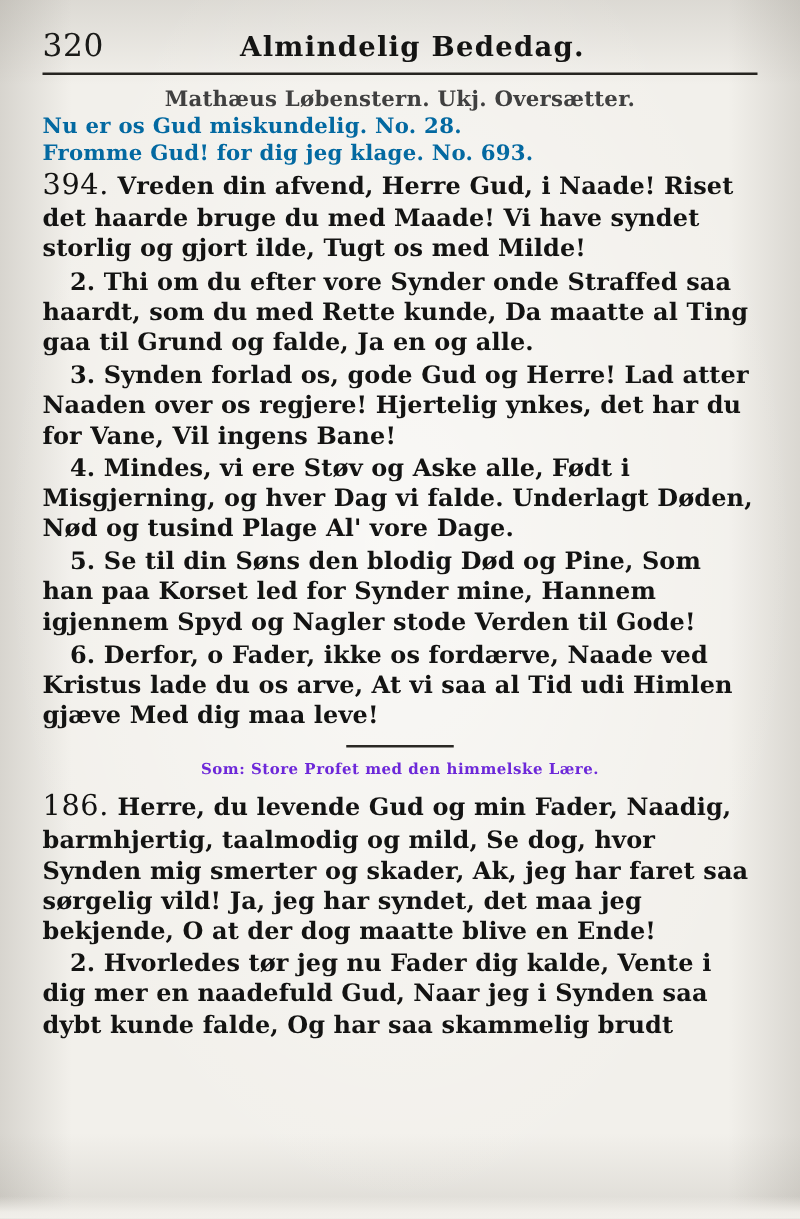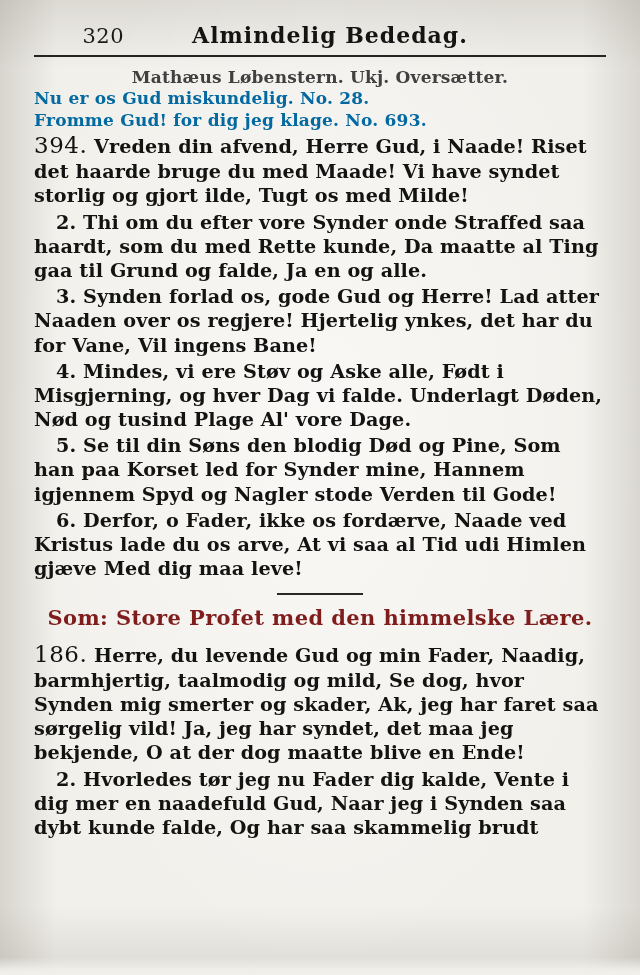--- a/index.html
+++ b/index.html
@@ -37,25 +37,25 @@
     box-sizing: border-box;
   }
   
   .head-row {
     display: flex;
     align-items: baseline;
     padding-top: 22px;
   }
   .folio {
     font-family: "DejaVu Serif", serif;
-    font-size: 21px;
+    font-size: 25px;
     letter-spacing: 0.5px;
     color: #1a1a18;
     width: 90px;
-    text-align: right;
+    text-align: left;
   }
   .running-title {
     flex: 1;
     text-align: center;
     font-family: "DejaVu Serif", serif;
     font-size: 22px;
     letter-spacing: 1px;
     color: #141413;
     padding-right: 70px;
     font-weight: 600;
@@ -109,25 +109,25 @@
     letter-spacing: 0.5px;
   }
   .hymn-first {
     text-indent: 0;
   }
   .hymn-first .after-num {
     font-size: 19.2px;
   }
   .melody-note {
     text-align: center;
-    font-size: 21px;
+    font-size: 12px;
     letter-spacing: 0.4px;
     margin: 4px 0 8px 0;
     font-weight: 600;
-    color: #7f1d1d;
+    color: #6d28d9;
   }
   .divider-short {
     width: 86px;
     height: 2px;
     background: #2a2824;
     margin: 12px auto 10px auto;
   }
   .clip-bottom {
     position: absolute;
     bottom: 0;

